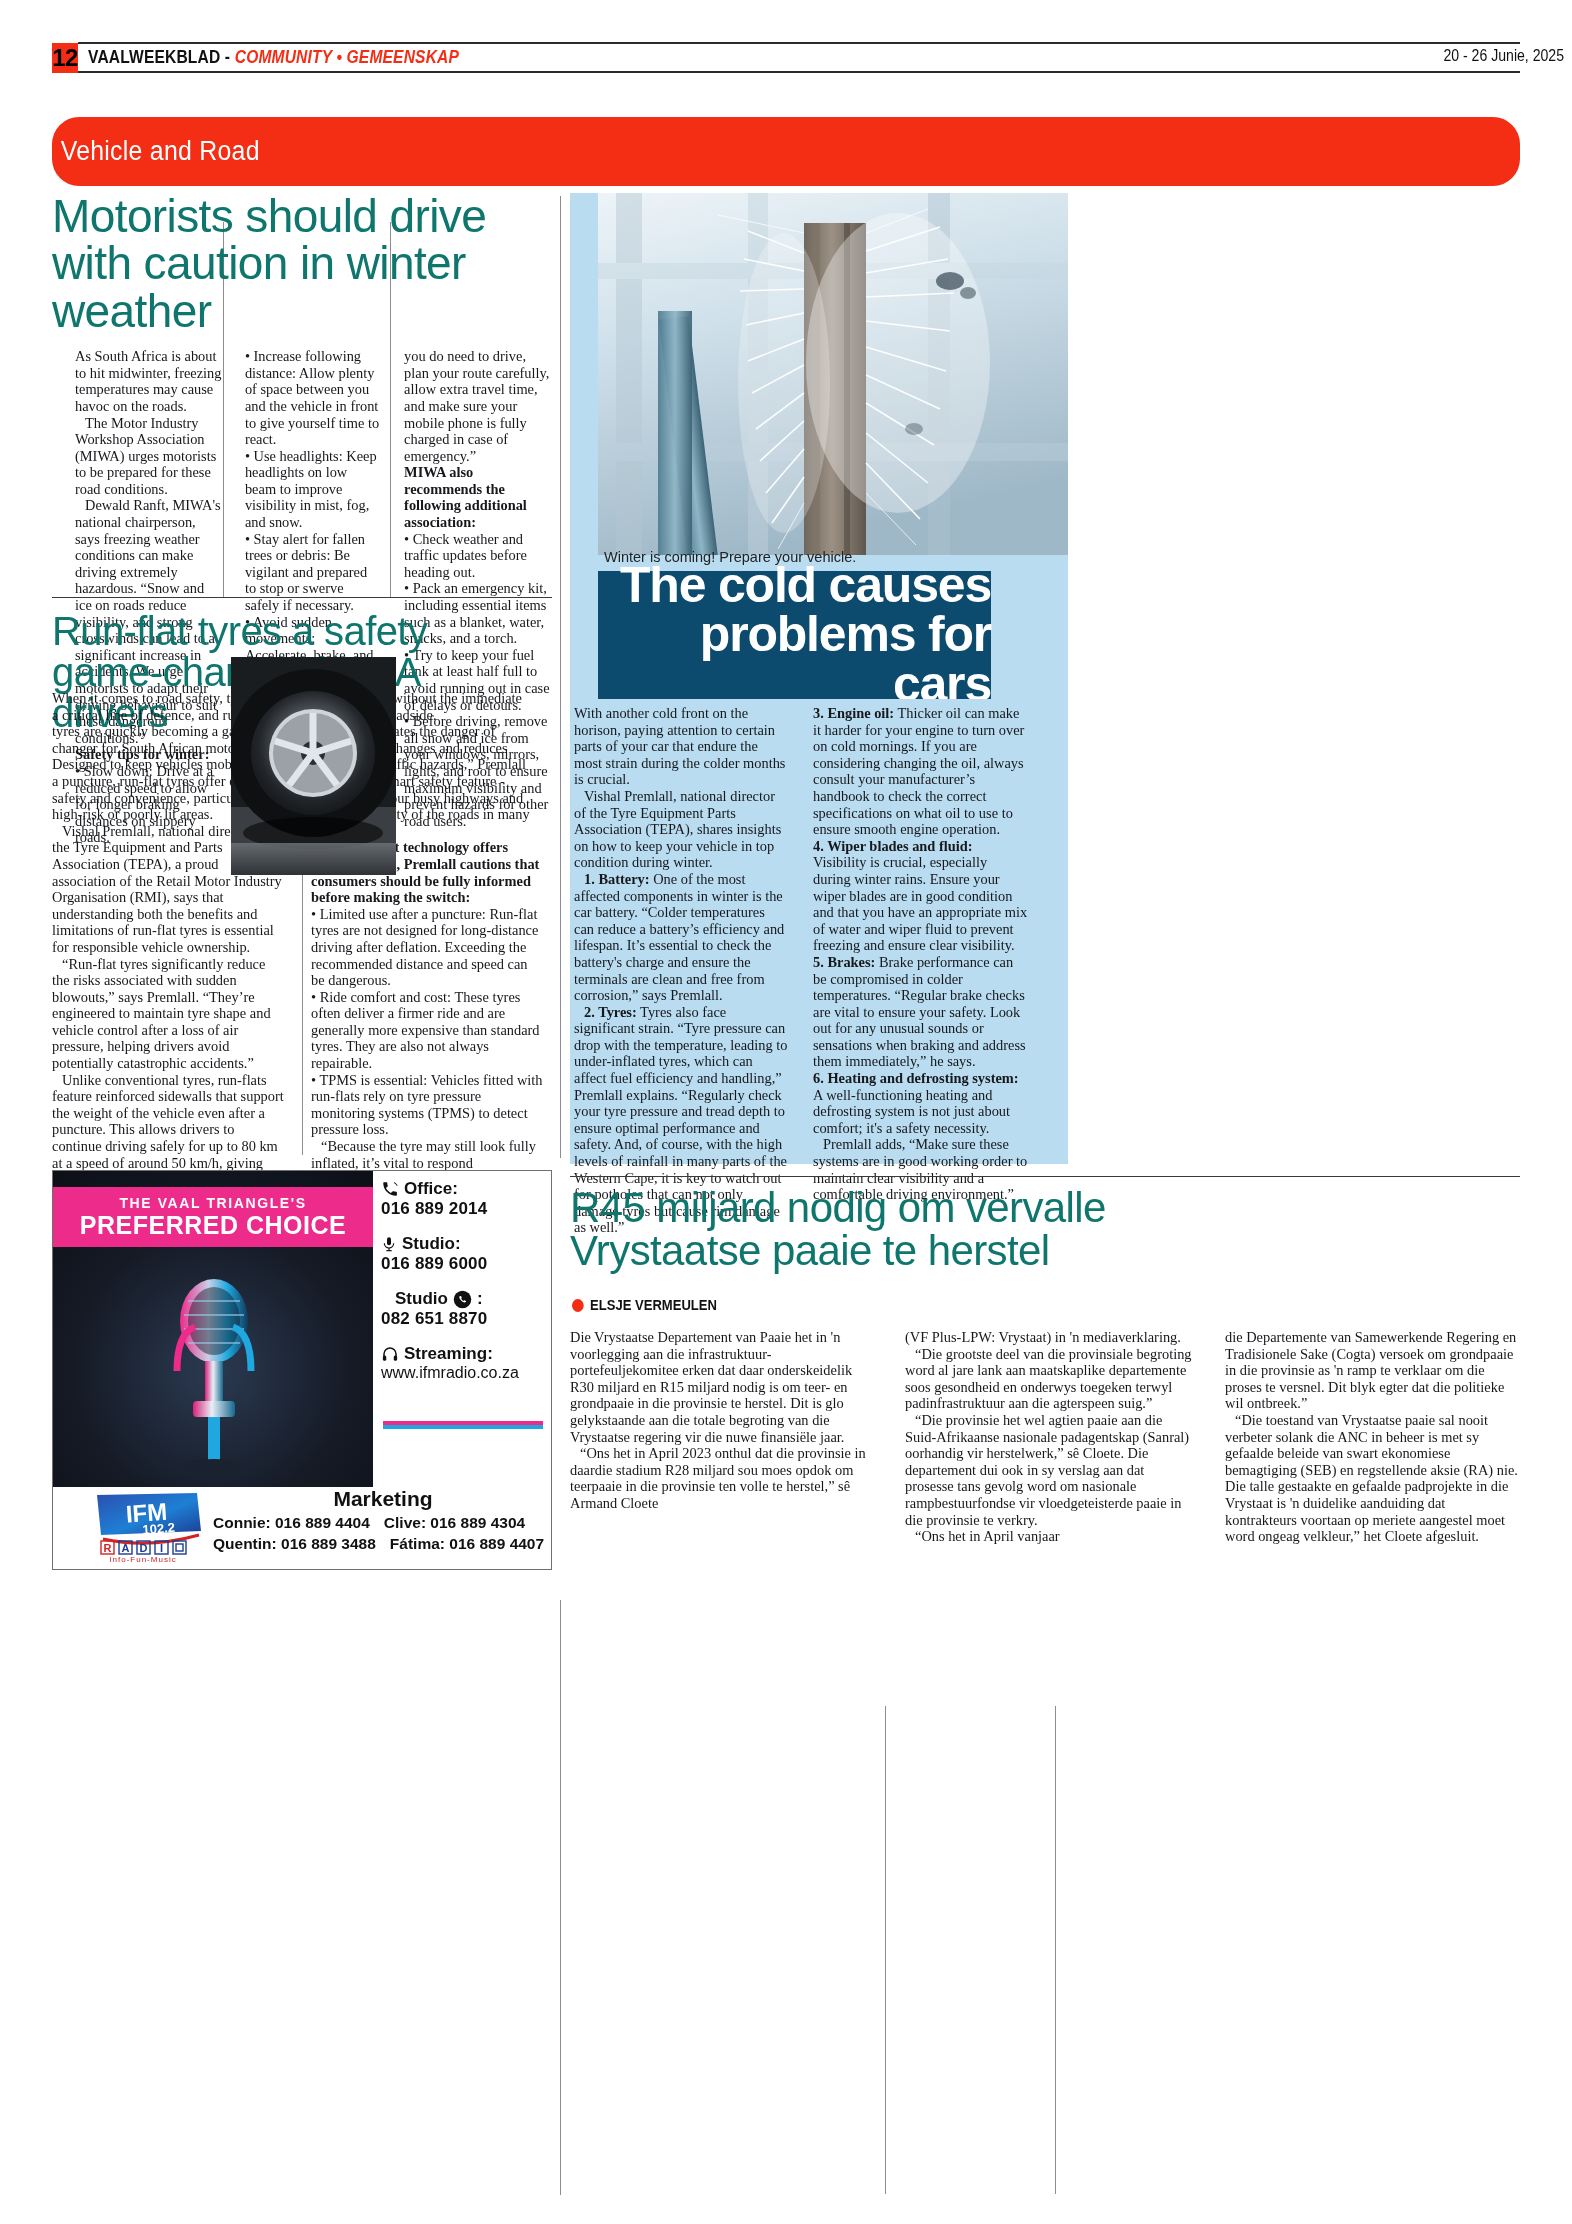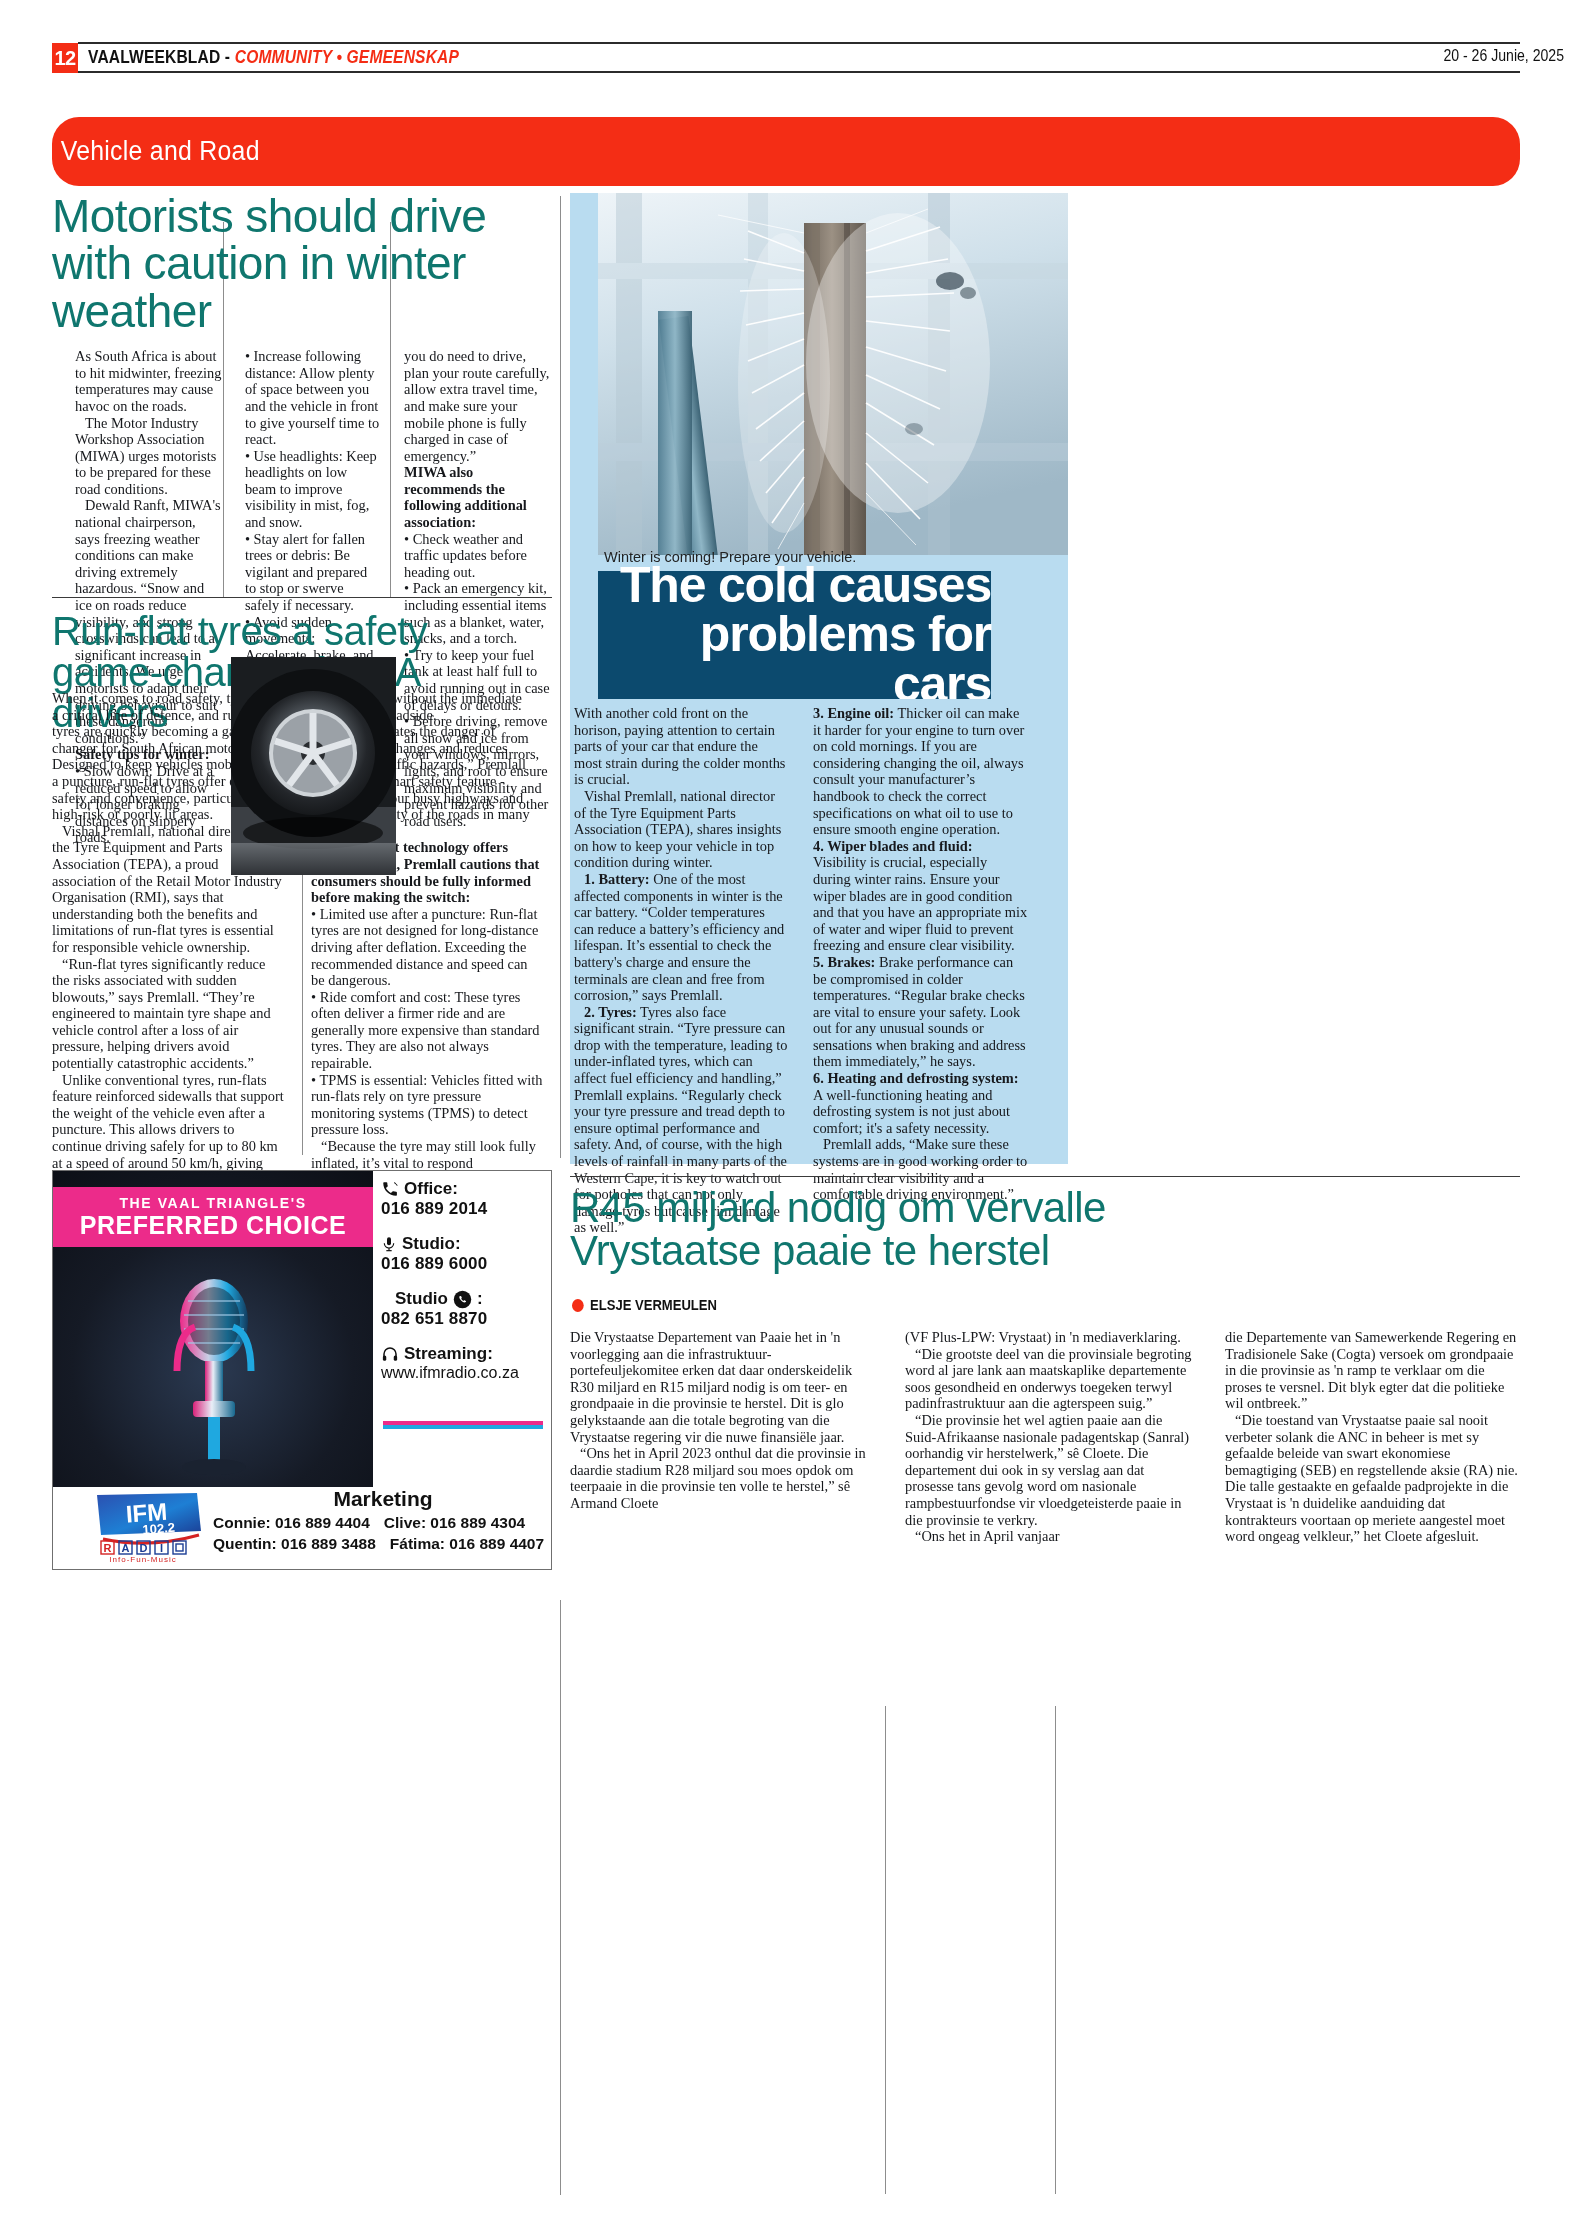--- a/index.html
+++ b/index.html
@@ -10,23 +10,23 @@
     color: #1b1f24;
   }
   .page { position: relative; width: 1572px; height: 2224px; padding: 0; }
 
   
   .masthead {
     position: absolute; left: 52px; top: 42px; width: 1468px; height: 32px;
     display: flex; align-items: center;
   }
   .folio {
-    background: #f42d15; color: #ffffff;
-    font-family: "Liberation Sans", sans-serif;
-    font-weight: bold; font-size: 20px;
+    background: #f42d15; color: #000000;
+    font-family: "Liberation Sans", sans-serif;
+    font-weight: bold; font-size: 24px;
     width: 26px; height: 30px; line-height: 30px; text-align: center;
     letter-spacing: -0.5px;
   }
   .masthead-rule {
     position: absolute; left: 78px; top: 42px; width: 1442px;
     border-top: 2px solid #2b2b2b; border-bottom: 2px solid #2b2b2b;
     height: 31px;
   }
   .masthead-title {
     position: absolute; left: 88px; top: 46px;

